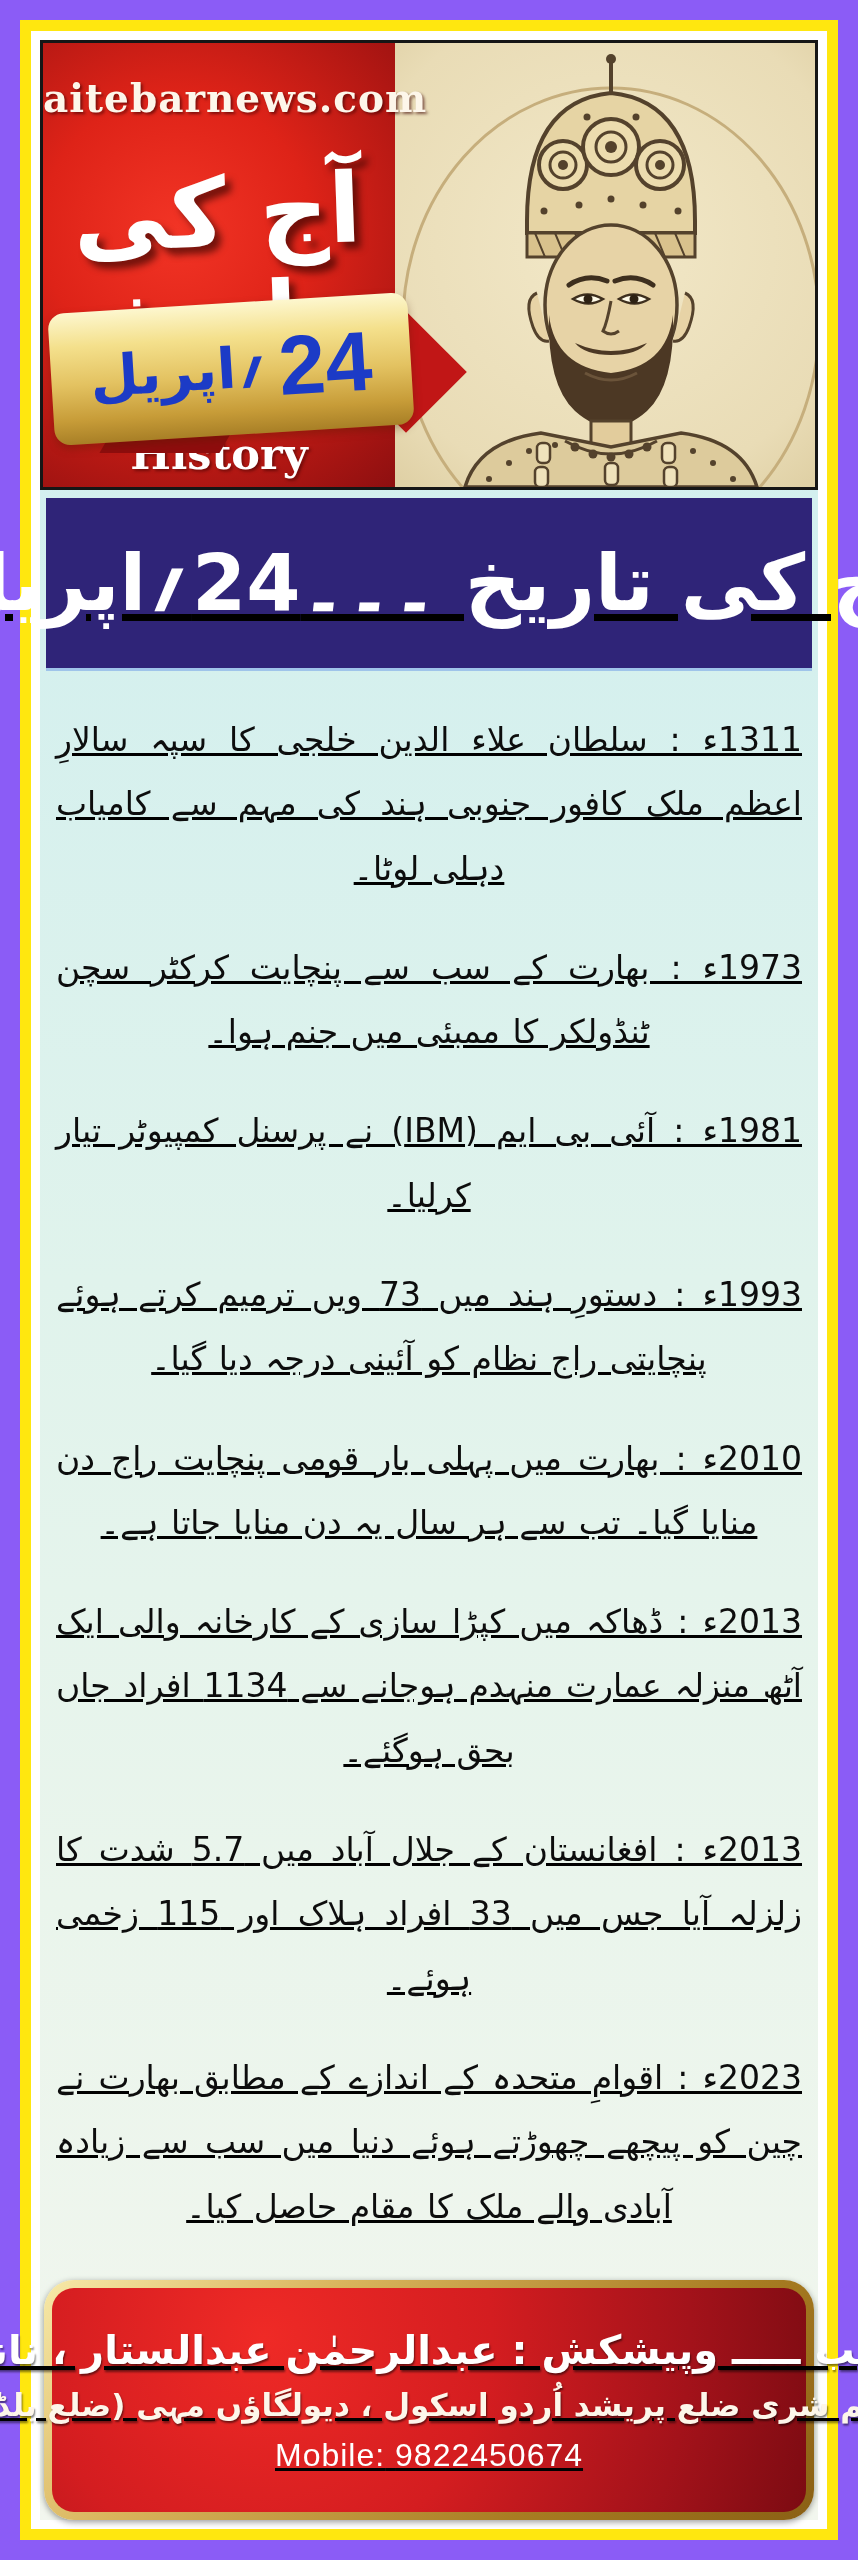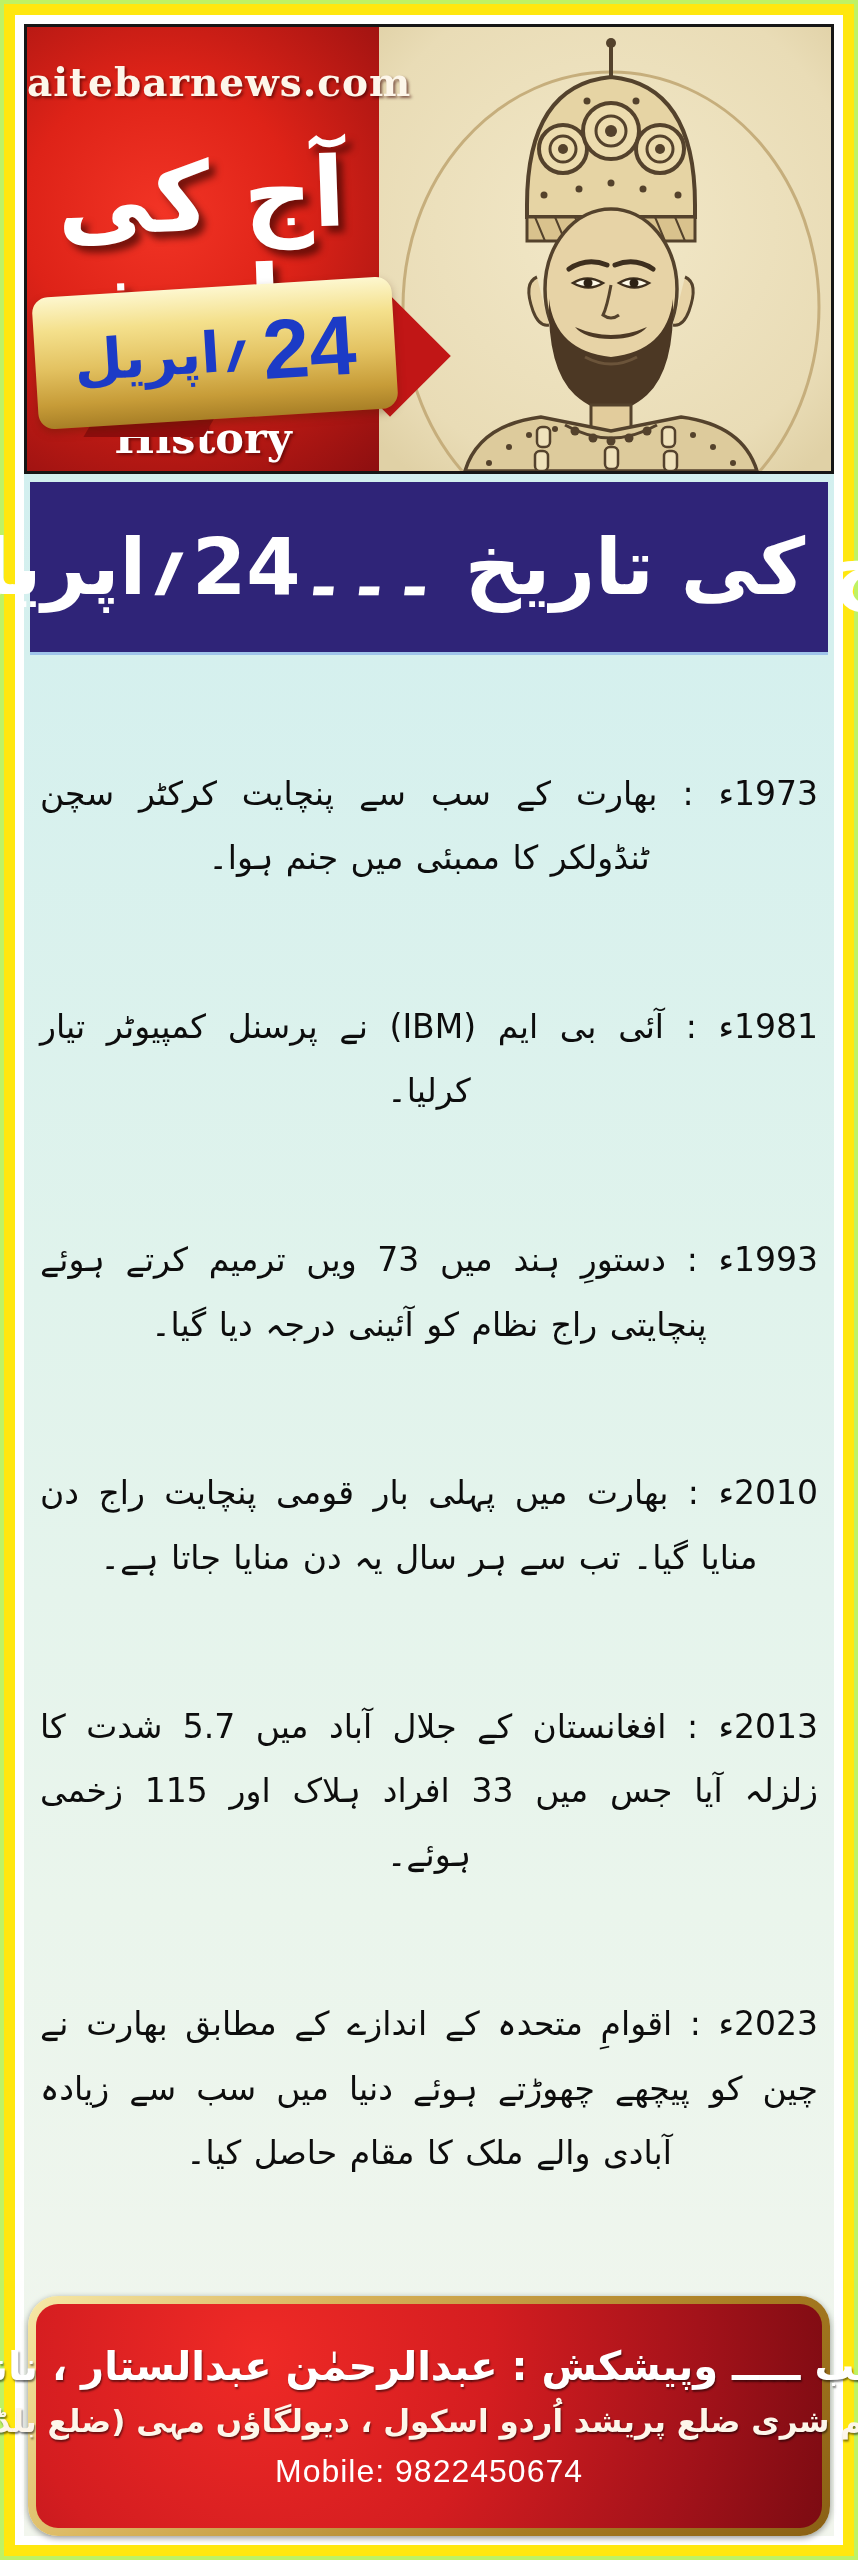--- a/index.html
+++ b/index.html
@@ -1,17 +1,17 @@
 <!DOCTYPE html>
 <html lang="ur"><head>
 <meta charset="utf-8">
 <style>
   html,body{margin:0;padding:0;}
   body{width:858px;height:2560px;font-family:"DejaVu Sans",sans-serif;}
-  .page{width:858px;height:2560px;box-sizing:border-box;background:#bef264;padding:4px;}
+  .page{width:858px;height:2560px;box-sizing:border-box;background:#8b5cf6;padding:20px;text-decoration:underline;}
   .border-yellow{width:100%;height:100%;box-sizing:border-box;background:#ffe70f;padding:11px;}
   .border-white{width:100%;height:100%;box-sizing:border-box;background:#ffffff;padding:9px;}
   .content{width:100%;height:100%;box-sizing:border-box;display:flex;flex-direction:column;
     background:linear-gradient(180deg,#cdeef2 0%,#d5f0ee 25%,#e0f3ec 50%,#eaf5ec 75%,#f2f6ee 100%);}
 
   
   .masthead{flex:none;height:450px;box-sizing:border-box;border:3px solid #161616;display:flex;position:relative;overflow:hidden;}
   .mast-left{flex:none;width:352px;position:relative;z-index:2;
     background:radial-gradient(circle at 38% 42%,#f23425 0%,#de2318 40%,#b01713 75%,#8d0f10 100%);}
   .site-url{position:absolute;top:32px;left:0;width:100%;text-align:center;
@@ -167,24 +167,26 @@
           </g>
         </svg>
       </div>
     </div>
 
     <div class="banner">
       <div class="banner-text">آج کی تاریخ ۔۔۔24؍اپریل</div>
     </div>
 
     <div class="events">
+            <div class="event">1311ء : سلطان علاء الدین خلجی کا سپہ سالارِ اعظم ملک کافور جنوبی ہند کی مہم سے کامیاب دہلی لوٹا۔</div>
             <div class="event">1973ء : بھارت کے سب سے پنچایت کرکٹر سچن ٹنڈولکر کا ممبئی میں جنم ہوا۔</div>
             <div class="event">1981ء : آئی بی ایم (IBM) نے پرسنل کمپیوٹر تیار کرلیا۔</div>
             <div class="event">1993ء : دستورِ ہند میں 73 ویں ترمیم کرتے ہوئے پنچایتی راج نظام کو آئینی درجہ دیا گیا۔</div>
             <div class="event">2010ء : بھارت میں پہلی بار قومی پنچایت راج دن منایا گیا۔ تب سے ہر سال یہ دن منایا جاتا ہے۔</div>
+            <div class="event">2013ء : ڈھاکہ میں کپڑا سازی کے کارخانہ والی ایک آٹھ منزلہ عمارت منہدم ہوجانے سے 1134 افراد جاں بحق ہوگئے۔</div>
             <div class="event">2013ء : افغانستان کے جلال آباد میں 5.7 شدت کا زلزلہ آیا جس میں 33 افراد ہلاک اور 115 زخمی ہوئے۔</div>
             <div class="event">2023ء : اقوامِ متحدہ کے اندازے کے مطابق بھارت نے چین کو پیچھے چھوڑتے ہوئے دنیا میں سب سے زیادہ آبادی والے ملک کا مقام حاصل کیا۔</div>
           </div>
 
     <div class="footer">
       <div class="footer-inner">
         <div class="credit-line1">ترتیب ـــــ وپیشکش : عبدالرحمٰن عبدالستار ، ناندیڑ</div>
         <div class="credit-line2">پی ایم شری ضلع پریشد اُردو اسکول ، دیولگاؤں مہی (ضلع بلڈھانہ)</div>
         <div class="credit-mobile">
           <span>Mobile:</span>

